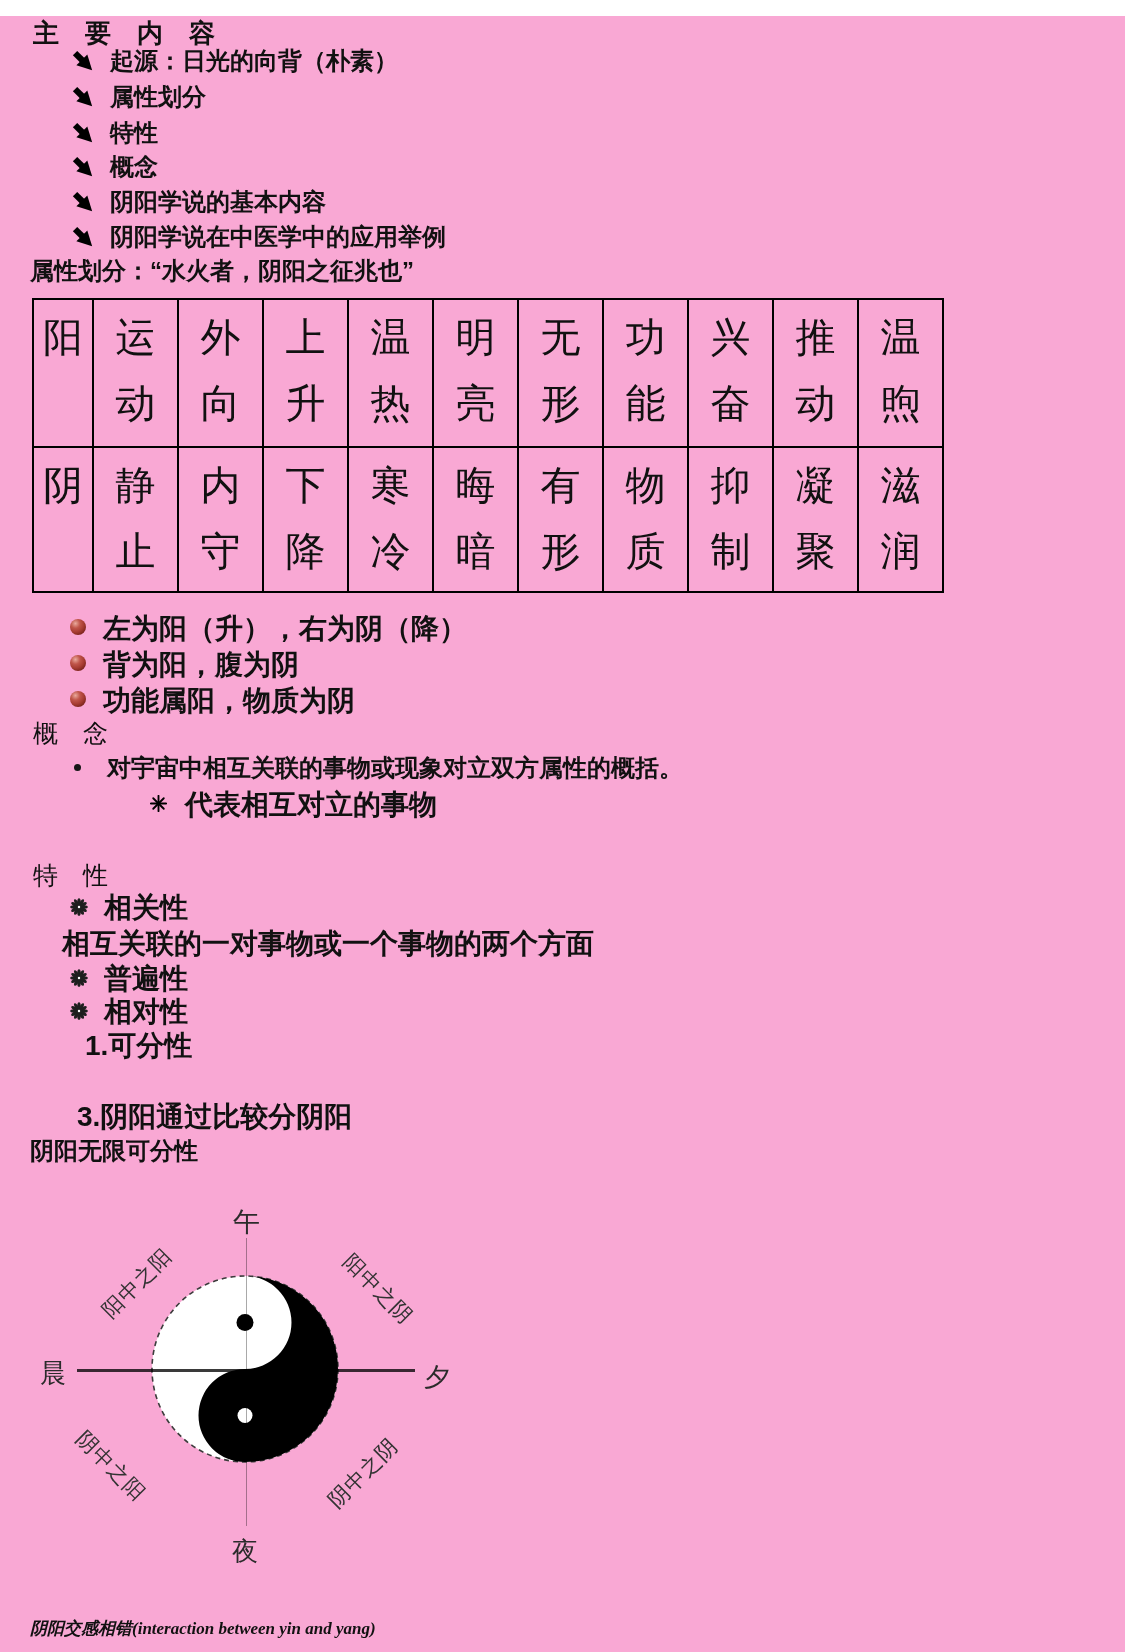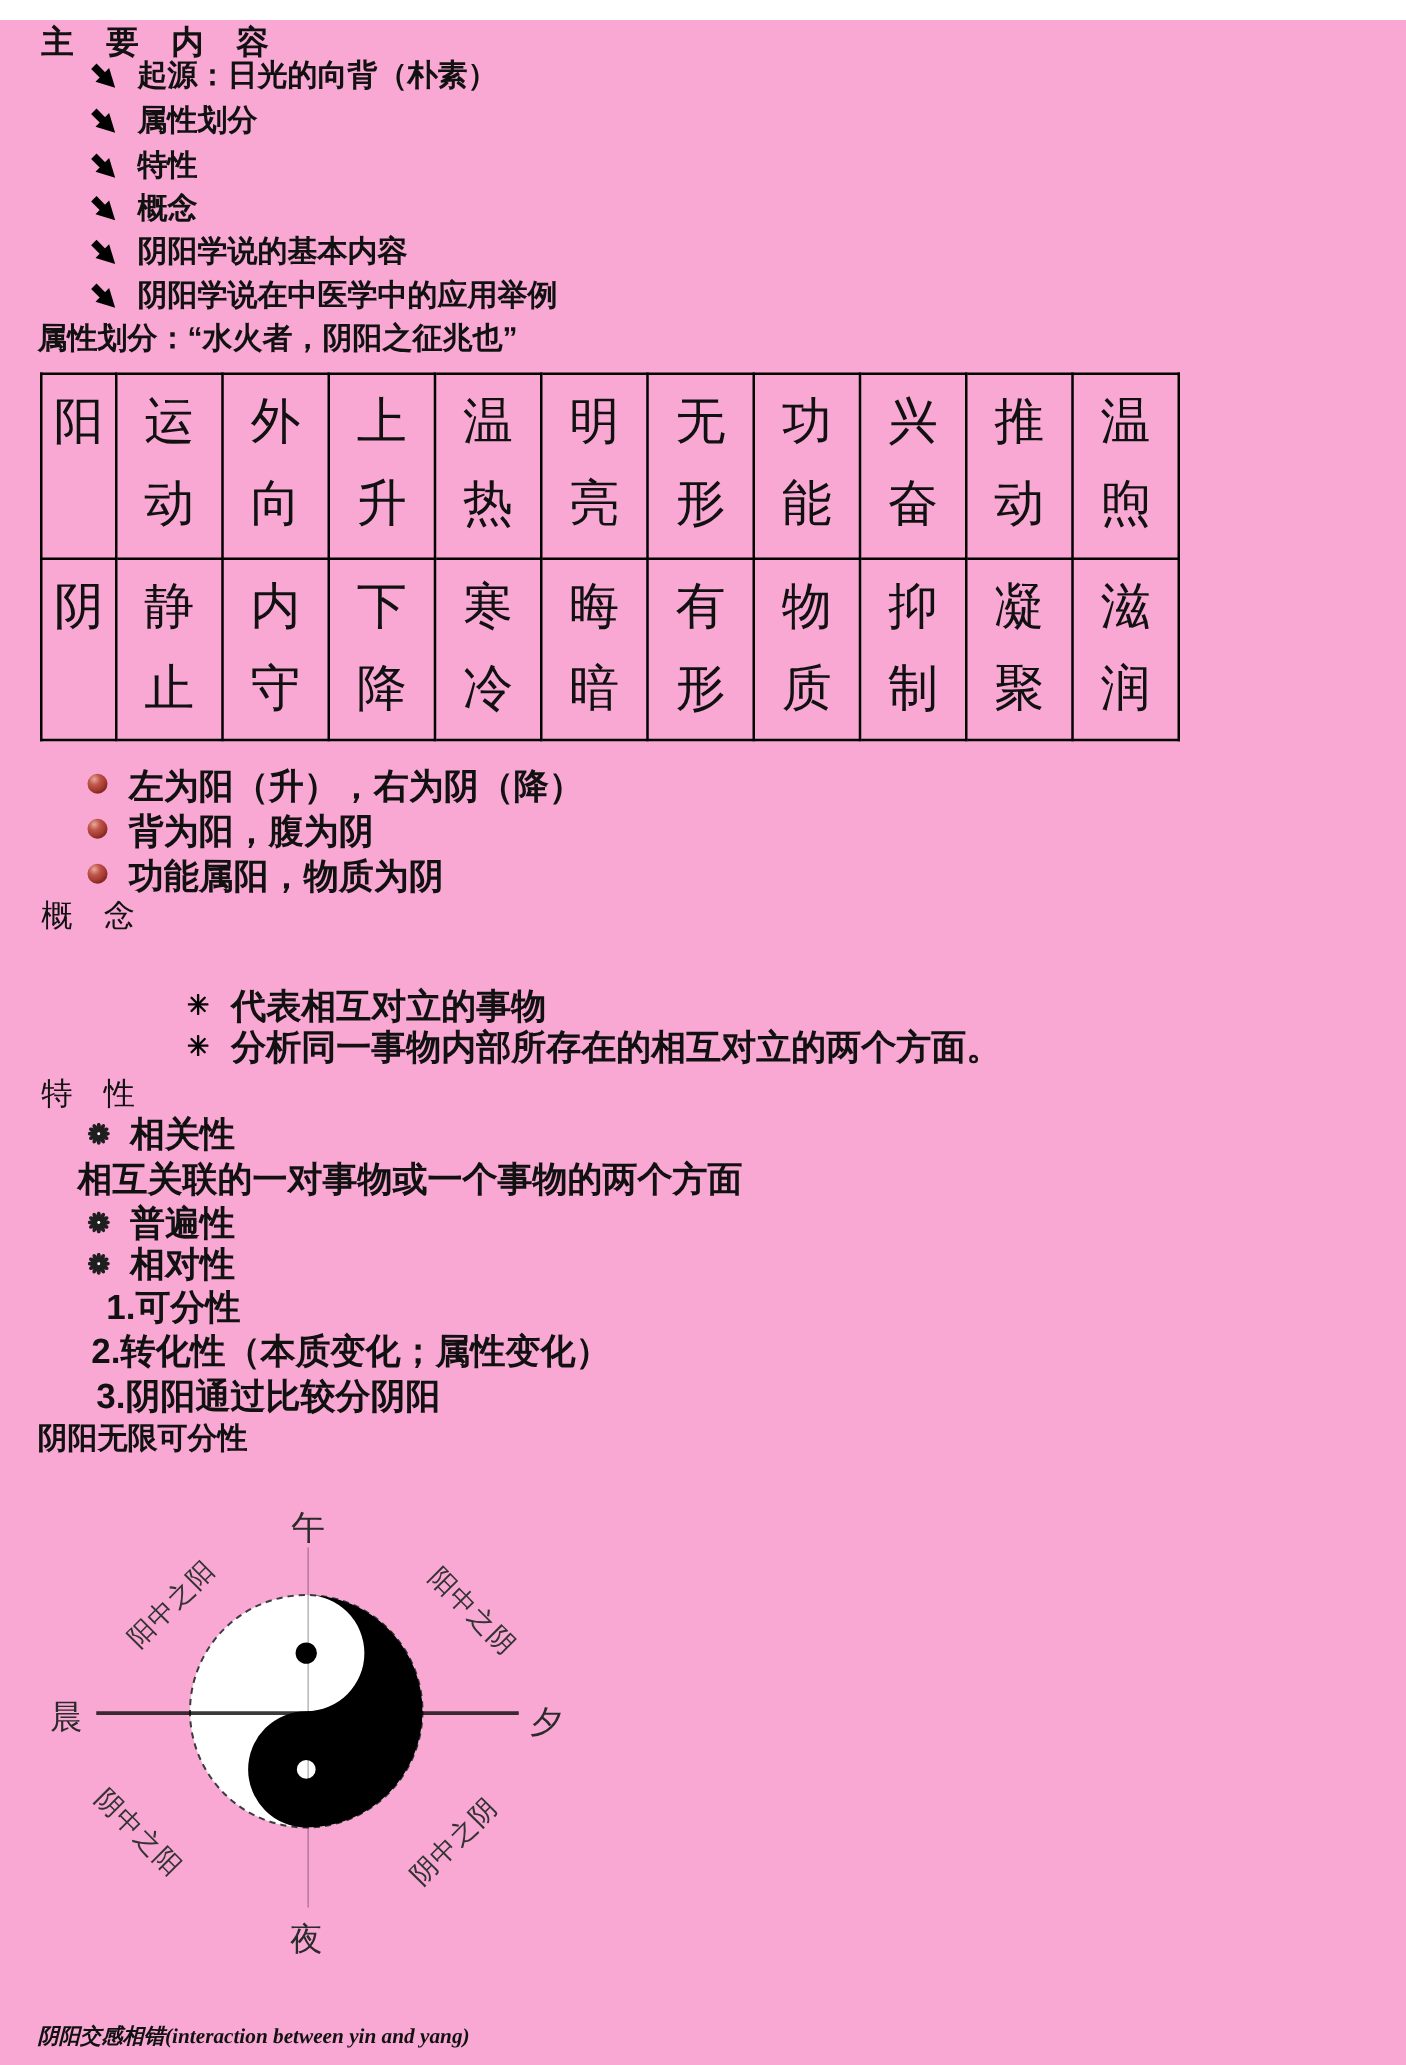--- a/index.html
+++ b/index.html
@@ -160,31 +160,29 @@
   <div class="row" style="top:634px;left:70px">
     <div class="ball"></div>
     <span class="fs23 b">背为阳，腹为阴</span>
   </div>
   <div class="row" style="top:670px;left:70px">
     <div class="ball"></div>
     <span class="fs23 b">功能属阳，物质为阴</span>
   </div>
 
   <div class="line heading" style="top:702px;left:33px">概　念</div>
+  <div class="row" style="top:737px;left:74px">
+    <div class="dot"></div>
+    <span class="fs24 b">对宇宙中相互关联的事物或现象对立双方属性的概括。</span>
+  </div>
   <div class="row" style="top:774px;left:150px">
     <svg class="ast-ic">
         <use href="#sym-ast"></use>
       </svg>
     <span class="fs23 b">代表相互对立的事物</span>
-  </div>
-  <div class="row" style="top:807px;left:150px">
-    <svg class="ast-ic">
-        <use href="#sym-ast"></use>
-      </svg>
-    <span class="fs23 b">分析同一事物内部所存在的相互对立的两个方面。</span>
   </div>
 
   <div class="line heading" style="top:844px;left:33px">特　性</div>
   <div class="row" style="top:877px;left:70px">
     <svg class="flower-ic">
         <use href="#sym-flower"></use>
       </svg>
     <span class="fs23 b">相关性</span>
   </div>
   <div class="line fs23 b" style="top:913px;left:62px">相互关联的一对事物或一个事物的两个方面</div>
@@ -194,21 +192,20 @@
       </svg>
     <span class="fs23 b">普遍性</span>
   </div>
   <div class="row" style="top:981px;left:70px">
     <svg class="flower-ic">
         <use href="#sym-flower"></use>
       </svg>
     <span class="fs23 b">相对性</span>
   </div>
   <div class="line fs23 b" style="top:1015px;left:85px">1.可分性</div>
-  <div class="line fs23 b" style="top:1050px;left:73px">2.转化性（本质变化；属性变化）</div>
   <div class="line fs23 b" style="top:1086px;left:77px">3.阴阳通过比较分阴阳</div>
   <div class="line fs24 b" style="top:1120px;left:30px">阴阳无限可分性</div>
 
   <div>
     <svg style="position:absolute;left:148px;top:1256px" width="194" height="194" viewBox="0 0 194 194">
       <circle cx="97" cy="97" r="93" fill="#ffffff" stroke="#3c3c3c" stroke-width="1.6" stroke-dasharray="5 4"></circle>
       <path d="M97 4 A93 93 0 0 1 97 190 A46.5 46.5 0 0 1 97 97 A46.5 46.5 0 0 0 97 4 Z" fill="#000"></path>
       <circle cx="97" cy="50.5" r="8.5" fill="#000"></circle>
       <circle cx="97" cy="143.5" r="7.5" fill="#fff"></circle>
     </svg>

